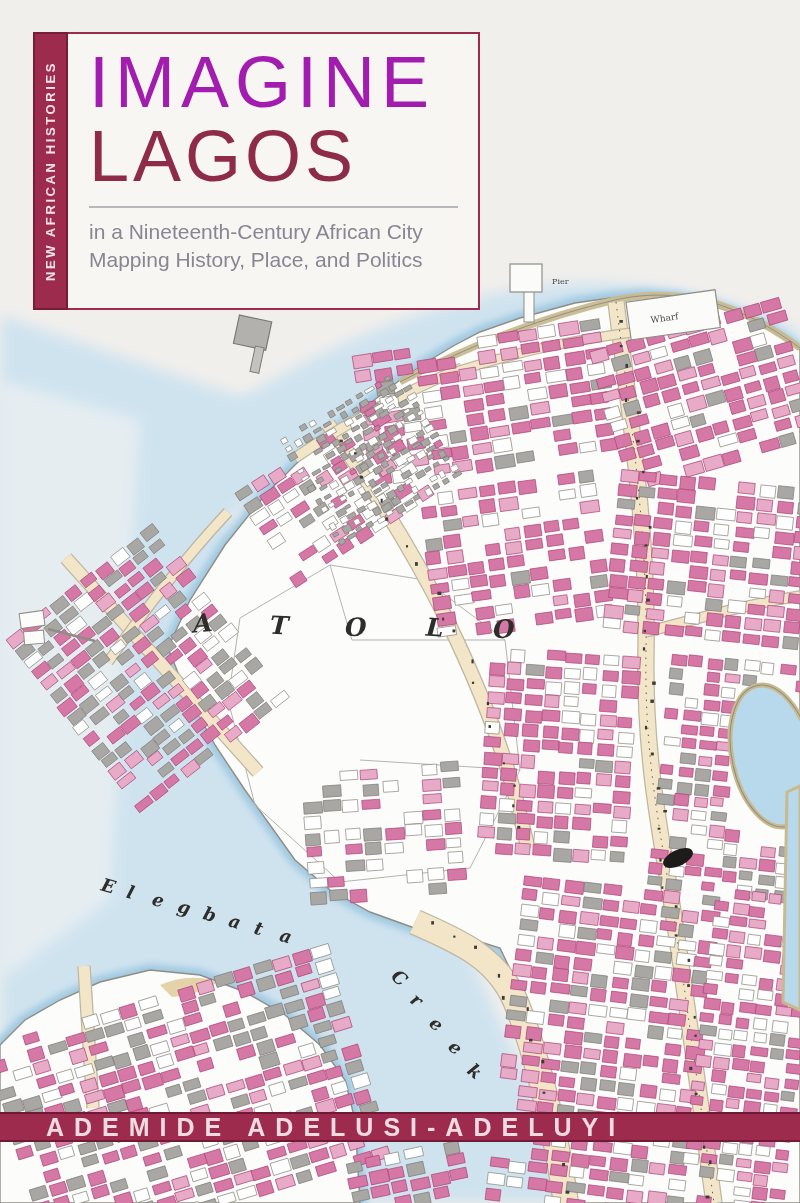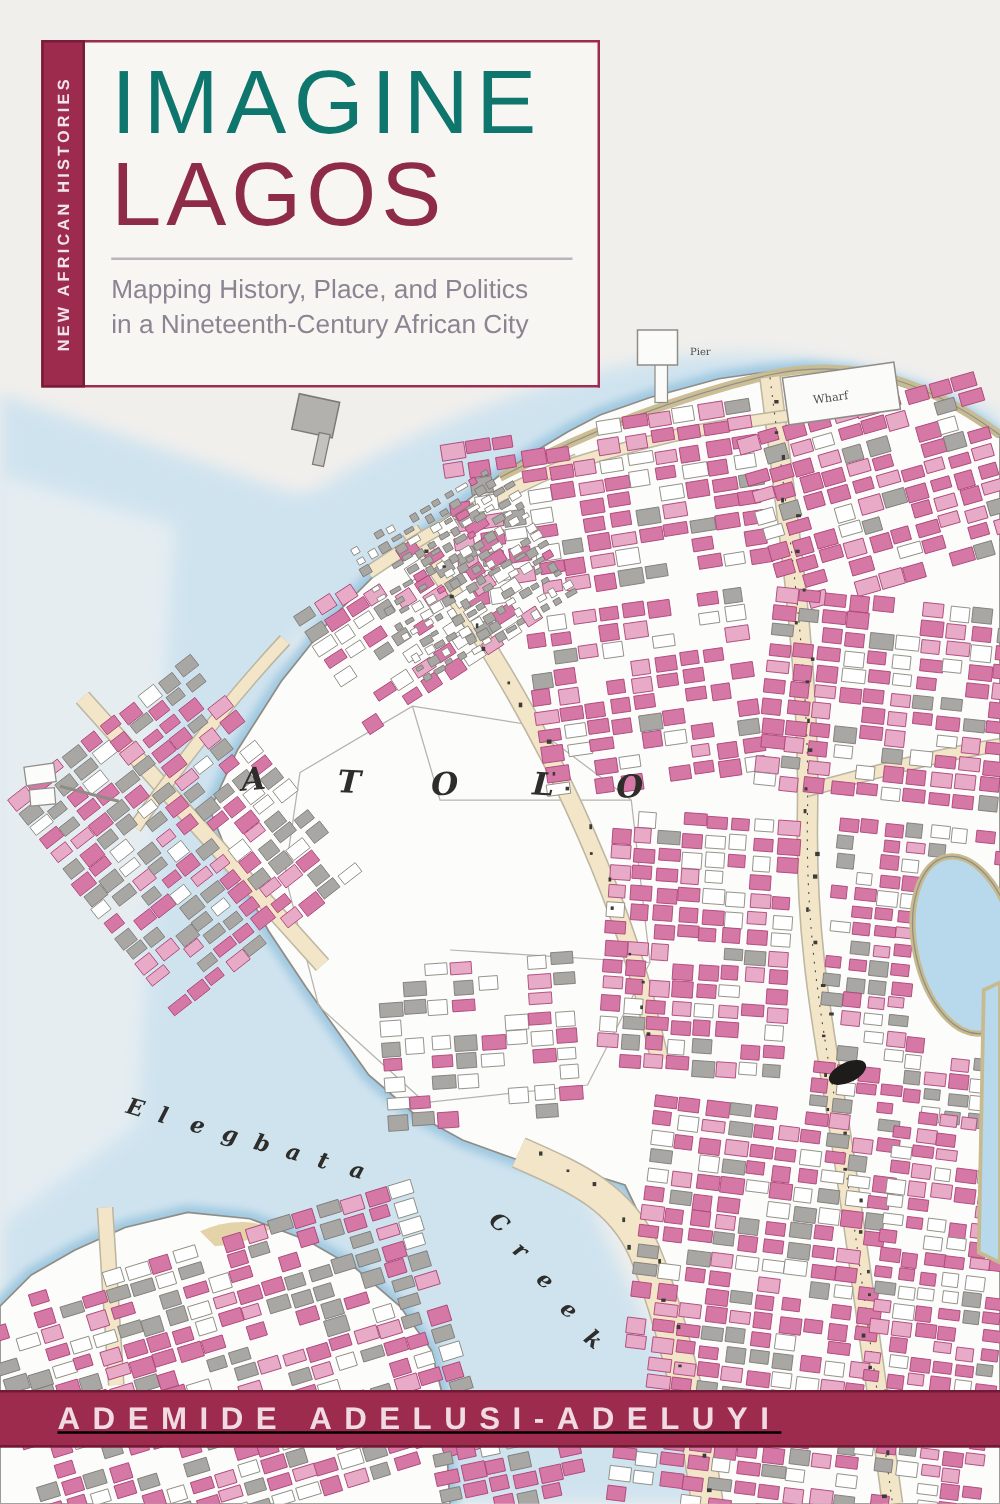--- a/index.html
+++ b/index.html
@@ -37,26 +37,25 @@
   .title-line2{
     font-size:72px;line-height:1.0;letter-spacing:4px;
     font-weight:400;margin-top:2px;
   }
   .title-rule{height:2px;background:#b9b5ba;margin:14px 8px 10px 0;}
   .subtitle{
     font-size:21px;line-height:28px;font-weight:400;
   }
   
   .author-banner{
-    position:absolute;left:0;top:1112px;width:800px;height:46px;
+    position:absolute;left:0;top:1112px;width:800px;height:30px;
     box-sizing:border-box;z-index:5;
     border-top:2px solid #701b36;border-bottom:2px solid #701b36;
     display:flex;align-items:center;
     padding-left:46px;
-    text-decoration:underline;
   }
   .author-banner span{
     font-size:25px;font-weight:600;letter-spacing:10px;
     color:#f0dbe3;white-space:nowrap;
   }
 </style>
 </head>
 <body>
 
 <svg id="map-svg" width="800" height="1203" viewBox="0 0 800 1203">
@@ -1720,25 +1719,25 @@
       <text x="447" y="1048.5" font-family="DejaVu Serif, serif" font-style="italic" font-weight="600" font-size="18" fill="#2e2d2a" transform="rotate(40 447 1048.5)">e</text>
       <text x="466" y="1072" font-family="DejaVu Serif, serif" font-style="italic" font-weight="600" font-size="18" fill="#2e2d2a" transform="rotate(40 466 1072)">k</text>
     </g>
 </svg>
 
 <div class="title-box">
   <div class="series-strip" style="background: rgb(156, 43, 78);">
     <span>NEW AFRICAN HISTORIES</span>
   </div>
   <div class="title-panel" style="background: rgb(247, 246, 243);">
-    <div class="title-line1" style="color: #0f766e;">IMAGINE</div>
+    <div class="title-line1" style="color: #a21caf;">IMAGINE</div>
     <div class="title-line2" style="color: rgb(142, 43, 71);">LAGOS</div>
     <div class="title-rule"></div>
     <div class="subtitle" style="color: rgb(139, 132, 146);">
+      <div>in a Nineteenth-Century African City</div>
       <div>Mapping History, Place, and Politics</div>
-      <div>in a Nineteenth-Century African City</div>
     </div>
   </div>
 </div>
 
 <div class="author-banner" style="background: rgb(156, 43, 78);">
   <span>ADEMIDE ADELUSI-ADELUYI</span>
 </div>
 
 </body></html>

